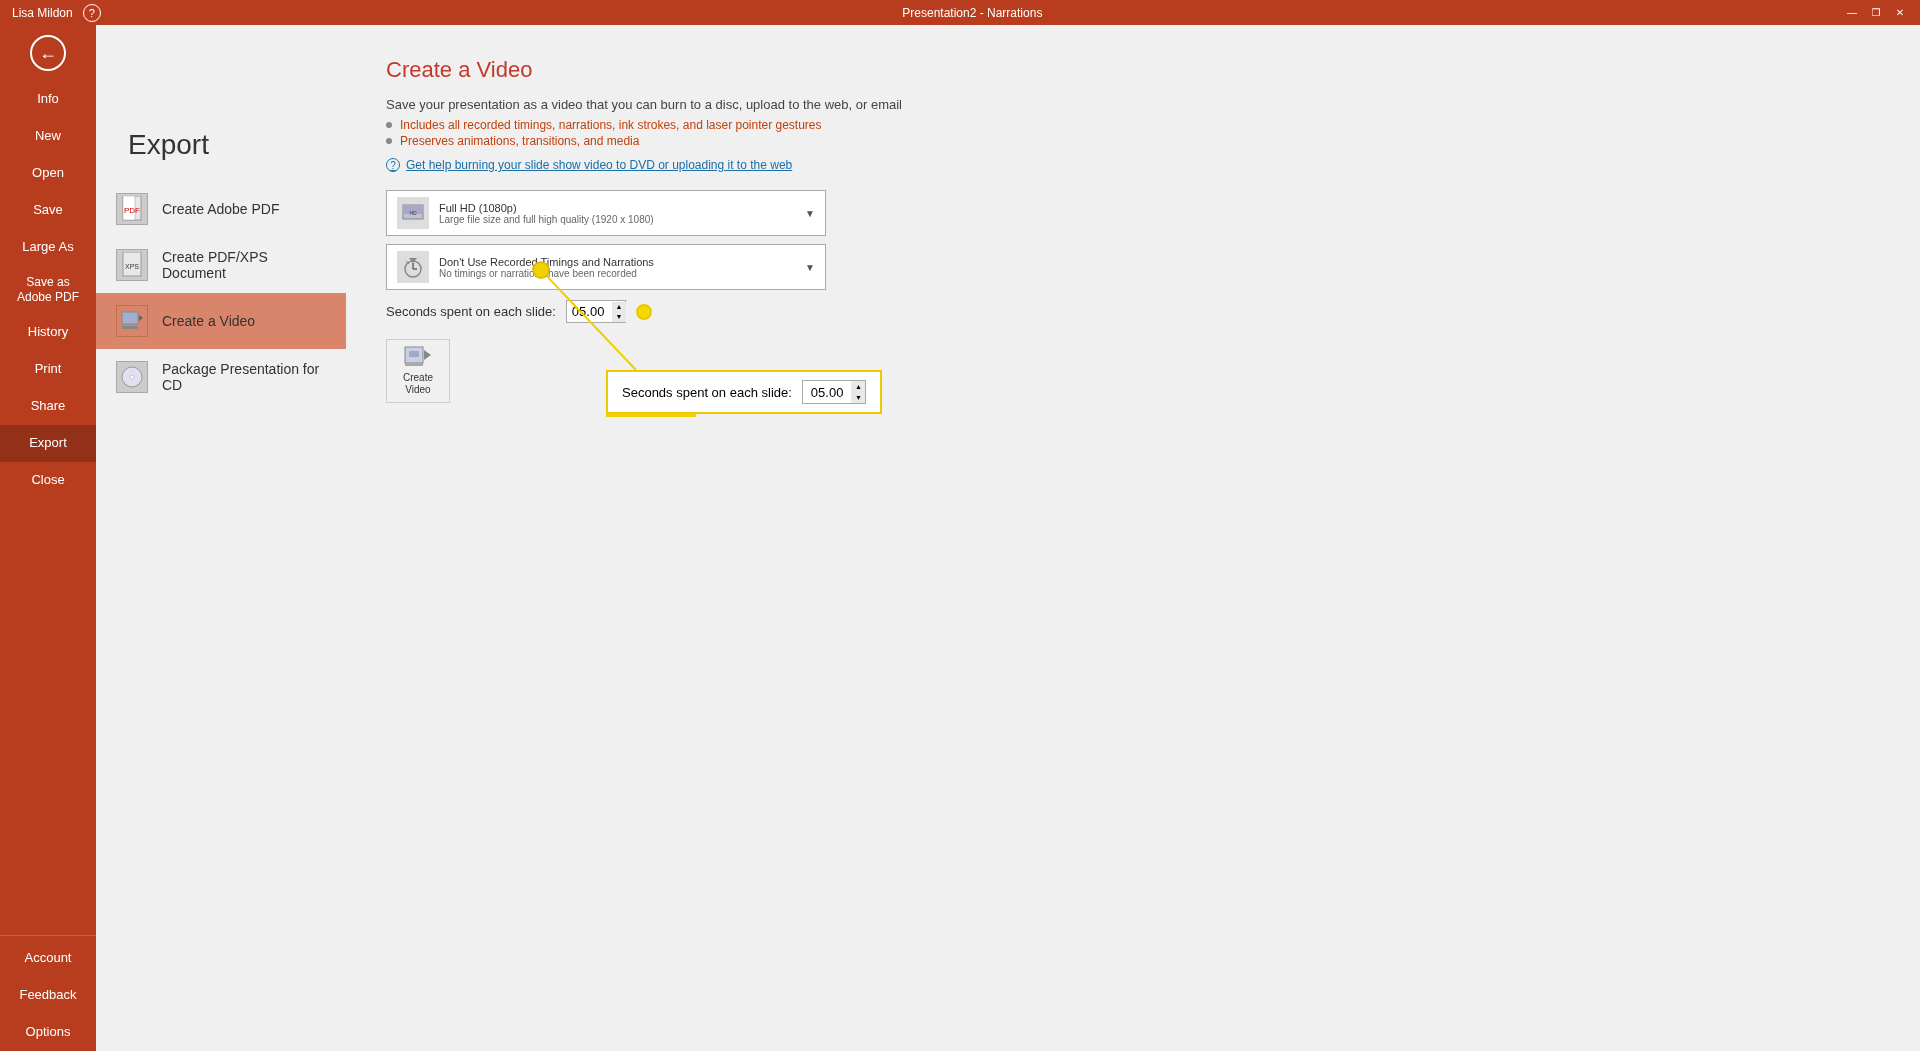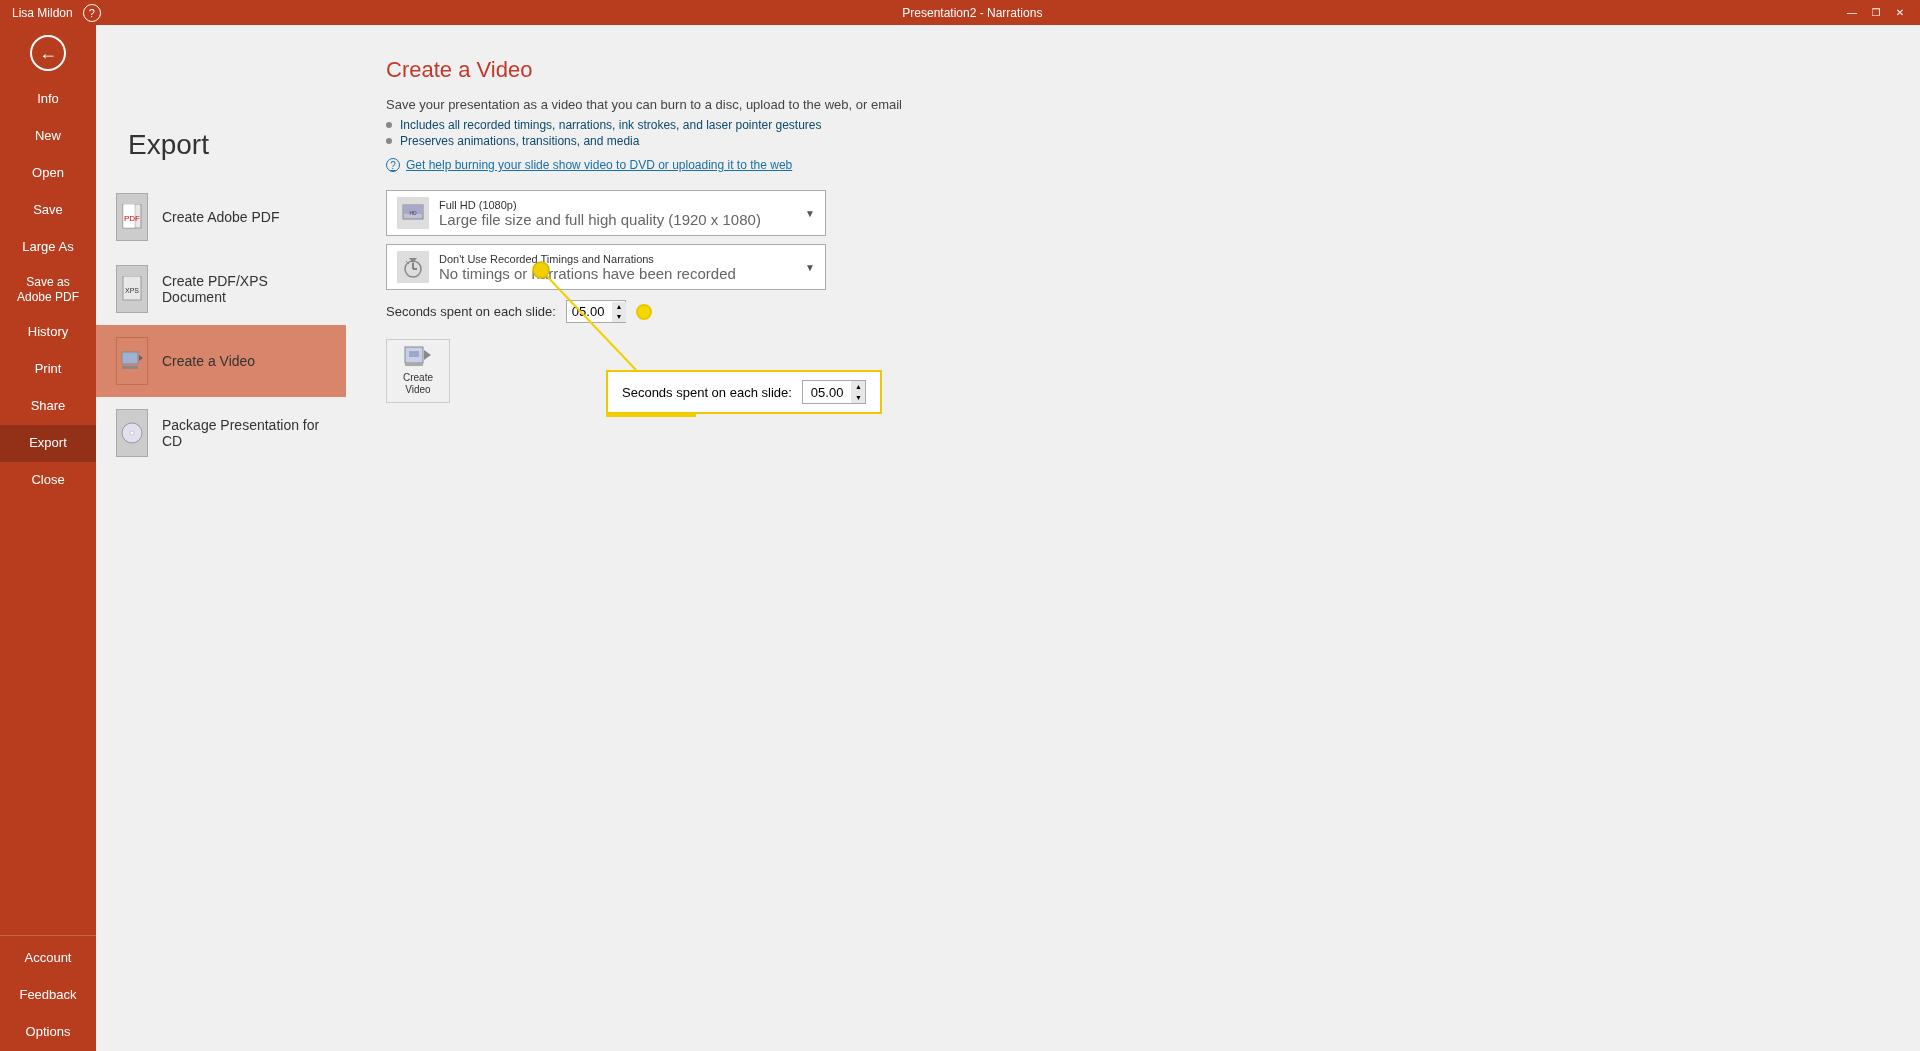--- a/index.html
+++ b/index.html
@@ -103,21 +103,21 @@
       align-items: center;
       padding: 12px 20px;
       cursor: pointer;
       font-size: 14px;
       color: #333;
       gap: 14px;
     }
     .export-nav-item.active { background: #d9856b; color: #333; }
 
     .nav-icon {
-      width: 32px; height: 48px;
+      width: 32px; height: 32px;
       background: #ccc;
       display: flex; align-items: center; justify-content: center;
       font-size: 16px;
       flex-shrink: 0;
       border: 1px solid #aaa;
     }
     .nav-icon.active { background: #d9856b; border-color: #c0704f; }
 
     
     .export-content {
@@ -139,21 +139,21 @@
       color: #444;
       margin-bottom: 6px;
     }
 
     .bullet-list {
       list-style: none;
       margin-bottom: 10px;
     }
     .bullet-list li {
       font-size: 12px;
-      color: #0c4a6e;
+      color: #c2410c;
       display: flex;
       align-items: center;
       gap: 8px;
       margin-bottom: 2px;
     }
     .bullet-dot {
       width: 6px; height: 6px;
       background: #888;
       border-radius: 50%;
       flex-shrink: 0;
@@ -192,21 +192,21 @@
     .dropdown-icon {
       width: 32px; height: 32px;
       background: #ddd;
       margin-right: 10px;
       display: flex; align-items: center; justify-content: center;
       font-size: 14px;
       flex-shrink: 0;
     }
     .dropdown-text { flex: 1; }
     .dropdown-main { font-size: 11px; color: #333; }
-    .dropdown-sub { font-size: 15px; color: #666; }
+    .dropdown-sub { font-size: 10px; color: #666; }
     .dropdown-arrow {
       font-size: 10px;
       color: #555;
       margin-left: 8px;
     }
 
     
     .seconds-row {
       display: flex;
       align-items: center;

